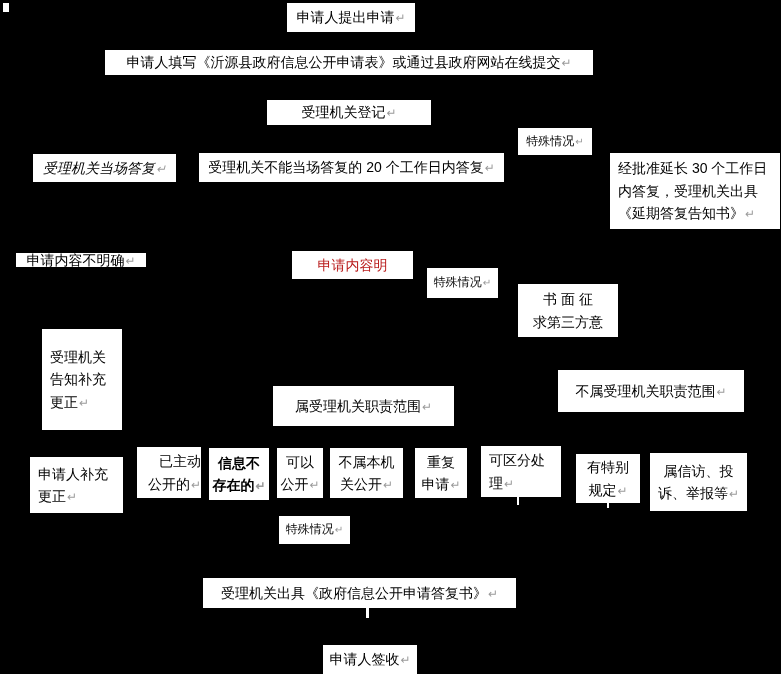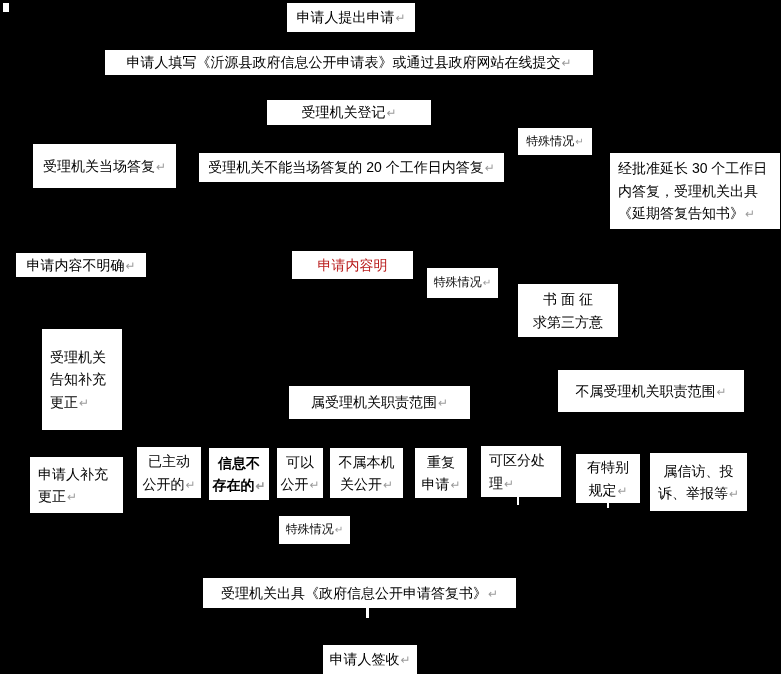--- a/index.html
+++ b/index.html
@@ -53,63 +53,63 @@
   <div class="stub" style="left:366px; top:608px; width:3px; height:10px;"></div>
 <div class="node align-center" style="left: 287px; top: 3px; width: 128px; height: 29px; background: rgb(255, 255, 255); color: rgb(0, 0, 0);">
       <span class="line">申请人提出申请<span class="mark" style="color: rgb(154, 154, 154);">↵</span></span>
     </div>
     <div class="node align-center" style="left: 105px; top: 50px; width: 488px; height: 25px; background: rgb(255, 255, 255); color: rgb(0, 0, 0);">
       <span class="line">申请人填写《沂源县政府信息公开申请表》或通过县政府网站在线提交<span class="mark" style="color: rgb(154, 154, 154);">↵</span></span>
     </div>
     <div class="node align-center" style="left: 267px; top: 100px; width: 164px; height: 25px; background: rgb(255, 255, 255); color: rgb(0, 0, 0);">
       <span class="line">受理机关登记<span class="mark" style="color: rgb(154, 154, 154);">↵</span></span>
     </div>
-    <div class="node align-center" style="left: 33px; top: 144px; width: 143px; height: 44px; background: rgb(255, 255, 255); color: rgb(0, 0, 0);">
+    <div class="node align-center" style="left: 33px; top: 154px; width: 143px; height: 28px; background: rgb(255, 255, 255); color: rgb(0, 0, 0); font-style: italic;">
       <span class="line">受理机关当场答复<span class="mark" style="color: rgb(154, 154, 154);">↵</span></span>
     </div>
     <div class="node align-center" style="left: 199px; top: 153px; width: 305px; height: 29px; background: rgb(255, 255, 255); color: rgb(0, 0, 0);">
       <span class="line">受理机关不能当场答复的 20 个工作日内答复<span class="mark" style="color: rgb(154, 154, 154);">↵</span></span>
     </div>
     <div class="node align-center small" style="left: 518px; top: 128px; width: 74px; height: 27px; background: rgb(255, 255, 255); color: rgb(0, 0, 0);">
       <span class="line">特殊情况<span class="mark" style="color: rgb(154, 154, 154);">↵</span></span>
     </div>
     <div class="node align-left" style="left: 610px; top: 153px; width: 170px; height: 76px; background: rgb(255, 255, 255); color: rgb(0, 0, 0);">
       <span class="line">经批准延长 30 个工作日</span>
       <span class="line">内答复，受理机关出具</span>
       <span class="line">《延期答复告知书》<span class="mark" style="color: rgb(154, 154, 154);">↵</span></span>
     </div>
-    <div class="node align-center" style="left: 16px; top: 253px; width: 130px; height: 24px; background: rgb(255, 255, 255); color: rgb(0, 0, 0);">
+    <div class="node align-center" style="left: 16px; top: 253px; width: 130px; height: 14px; background: rgb(255, 255, 255); color: rgb(0, 0, 0);">
       <span class="line">申请内容不明确<span class="mark" style="color: rgb(154, 154, 154);">↵</span></span>
     </div>
     <div class="node align-center" style="left: 292px; top: 251px; width: 121px; height: 28px; background: rgb(255, 255, 255); color: #b91c1c;">
       <span class="line">申请内容明</span>
     </div>
     <div class="node align-center small" style="left: 427px; top: 268px; width: 71px; height: 30px; background: rgb(255, 255, 255); color: rgb(0, 0, 0);">
       <span class="line">特殊情况<span class="mark" style="color: rgb(154, 154, 154);">↵</span></span>
     </div>
     <div class="node align-center" style="left: 518px; top: 284px; width: 100px; height: 53px; background: rgb(255, 255, 255); color: rgb(0, 0, 0);">
       <span class="line">书 面 征</span>
       <span class="line">求第三方意</span>
     </div>
     <div class="node align-left" style="left: 42px; top: 329px; width: 80px; height: 101px; background: rgb(255, 255, 255); color: rgb(0, 0, 0);">
       <span class="line">受理机关</span>
       <span class="line">告知补充</span>
       <span class="line">更正<span class="mark" style="color: rgb(154, 154, 154);">↵</span></span>
     </div>
-    <div class="node align-center" style="left: 273px; top: 386px; width: 181px; height: 33px; background: rgb(255, 255, 255); color: rgb(0, 0, 0); margin-left: 16px;">
+    <div class="node align-center" style="left: 273px; top: 386px; width: 181px; height: 40px; background: rgb(255, 255, 255); color: rgb(0, 0, 0);">
       <span class="line">属受理机关职责范围<span class="mark" style="color: rgb(154, 154, 154);">↵</span></span>
     </div>
     <div class="node align-center" style="left: 558px; top: 370px; width: 186px; height: 42px; background: rgb(255, 255, 255); color: rgb(0, 0, 0);">
       <span class="line">不属受理机关职责范围<span class="mark" style="color: rgb(154, 154, 154);">↵</span></span>
     </div>
     <div class="node align-left" style="left: 30px; top: 457px; width: 93px; height: 56px; background: rgb(255, 255, 255); color: rgb(0, 0, 0);">
       <span class="line">申请人补充</span>
       <span class="line">更正<span class="mark" style="color: rgb(154, 154, 154);">↵</span></span>
     </div>
-    <div class="node align-center" style="left: 137px; top: 447px; width: 64px; height: 51px; background: rgb(255, 255, 255); color: rgb(0, 0, 0);">
+    <div class="node align-center" style="left: 137px; top: 447px; width: 64px; height: 51px; background: rgb(255, 255, 255); color: rgb(0, 0, 0); text-align: right;">
       <span class="line">已主动</span>
       <span class="line">公开的<span class="mark" style="color: rgb(154, 154, 154);">↵</span></span>
     </div>
     <div class="node align-center" style="left: 209px; top: 448px; width: 60px; height: 52px; background: rgb(255, 255, 255); color: rgb(0, 0, 0); font-weight: bold;">
       <span class="line">信息不</span>
       <span class="line">存在的<span class="mark" style="color: rgb(154, 154, 154);">↵</span></span>
     </div>
     <div class="node align-center" style="left: 277px; top: 448px; width: 46px; height: 50px; background: rgb(255, 255, 255); color: rgb(0, 0, 0);">
       <span class="line">可以</span>
       <span class="line">公开<span class="mark" style="color: rgb(154, 154, 154);">↵</span></span>

